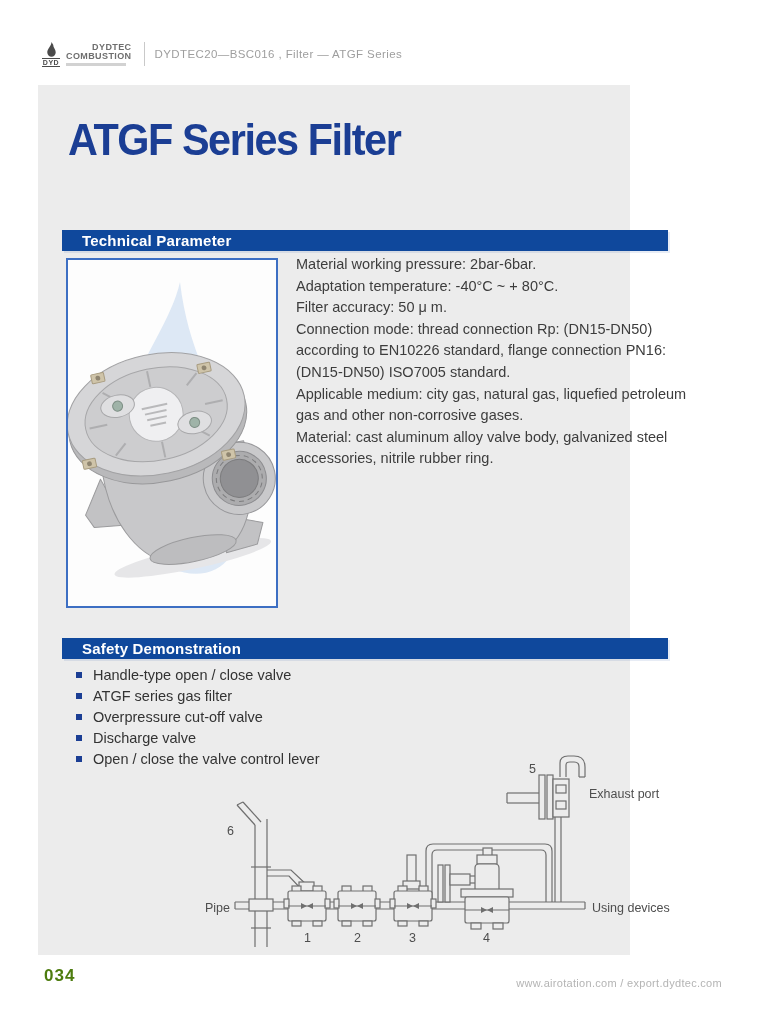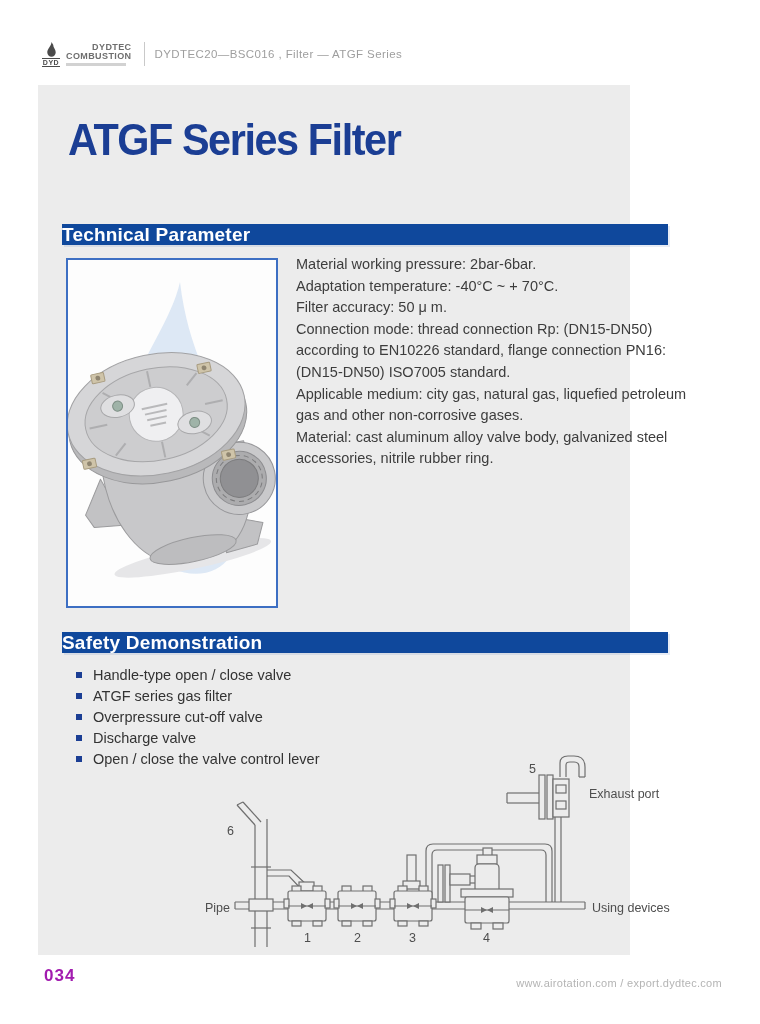--- a/index.html
+++ b/index.html
@@ -28,22 +28,23 @@
   
   .card{position:absolute;left:38px;top:85px;width:592px;height:870px;background:#ececec;}
   .page-title{
     position:absolute;left:30px;top:33px;
     font-size:44px;font-weight:bold;color:var(--title-blue);
     letter-spacing:-1.5px;transform:scaleX(.94);transform-origin:left top;line-height:1;
   }
   .section-bar{
     position:absolute;left:24px;width:606px;height:21px;
     background:var(--accent);color:#ffffff;
-    font-size:19px;font-weight:bold;line-height:21px;letter-spacing:.2px;
+    font-size:15px;font-weight:bold;line-height:21px;padding-left:20px;letter-spacing:.2px;
     box-shadow:2px 2px 0 rgba(20,70,160,.10);
+    margin-top:6px;
   }
   .bar-technical{top:139px;}
   .bar-safety{top:547px;}
   
   .figure{
     position:absolute;left:28px;top:173px;width:212px;height:350px;
     background:#fdfdfd;border:2px solid var(--photo-border);
   }
   .figure svg{position:absolute;left:0;top:0;}
   
@@ -51,21 +52,21 @@
   .tech-text p{margin:0;}
   
   .safety-list{position:absolute;left:38px;top:579px;}
   .safety-item{display:flex;align-items:center;height:21px;font-size:14.5px;color:#333333;}
   .safety-item .sq{width:6px;height:6px;background:var(--title-blue);margin-right:11px;flex:none;}
   
   .diagram{position:absolute;left:157px;top:670px;width:480px;height:195px;}
   .diagram svg{font-family:inherit;}
   .diagram text{font-size:12.5px;fill:#4e4e4e;}
   
-  .page-number{position:absolute;left:44px;top:966px;font-size:17px;font-weight:bold;color:#a21caf;letter-spacing:1px;}
+  .page-number{position:absolute;left:44px;top:966px;font-size:17px;font-weight:bold;color:#4d7c0f;letter-spacing:1px;}
   .websites{position:absolute;right:38px;top:977px;font-size:11px;color:#b4b4b4;letter-spacing:.3px;}
 </style>
 </head>
 <body>
 
 <div class="header">
   <div class="logo-mark">
     <svg width="15" height="17" viewBox="0 0 16 18">
       <path d="M8 1 C8 5 3.5 8 3.5 12 A4.5 4.8 0 0 0 12.5 12 C12.5 9 9.8 7 9.8 4 Q9 2.5 8 1 Z" fill="#4b4b4b"></path>
     </svg>
@@ -142,21 +143,21 @@
             <circle cx="154.5" cy="116.5" r="2.4"></circle>
           <circle cx="22.5" cy="186.5" r="2.4"></circle>
             <circle cx="160.5" cy="206.5" r="2.4"></circle>
         </g>
       </g>
     </svg>
   </div>
 
   <div class="tech-text">
     <p>Material working pressure: 2bar-6bar.</p>
-    <p>Adaptation temperature: -40°C ~ + 70°C.</p>
+    <p>Adaptation temperature: -40°C ~ + 80°C.</p>
     <p>Filter accuracy: 50 μ m.</p>
     <p>Connection mode: thread connection Rp: (DN15-DN50) according to EN10226 standard, flange connection PN16:(DN15-DN50) ISO7005 standard.</p>
     <p>Applicable medium: city gas, natural gas, liquefied petroleum gas and other non-corrosive gases.</p>
     <p>Material: cast aluminum alloy valve body, galvanized steel accessories, nitrile rubber ring.</p>
   </div>
 
   <div class="section-bar bar-safety">Safety Demonstration</div>
 
   <div class="safety-list">
     <div class="safety-item">

